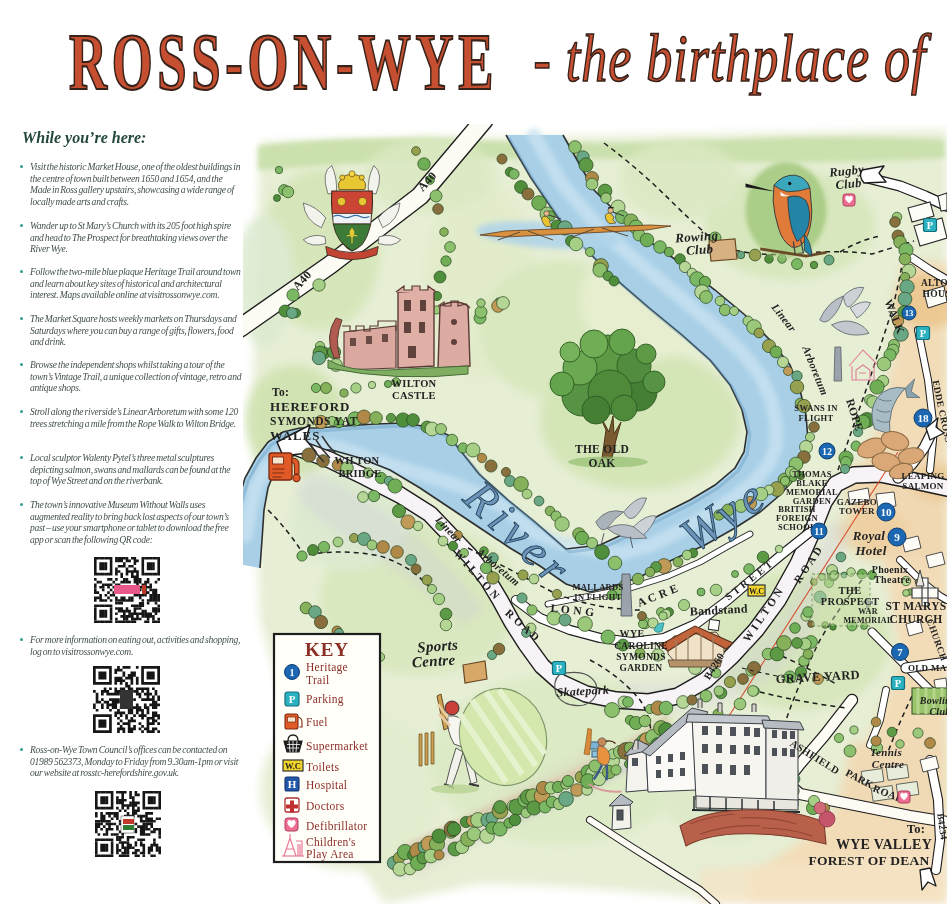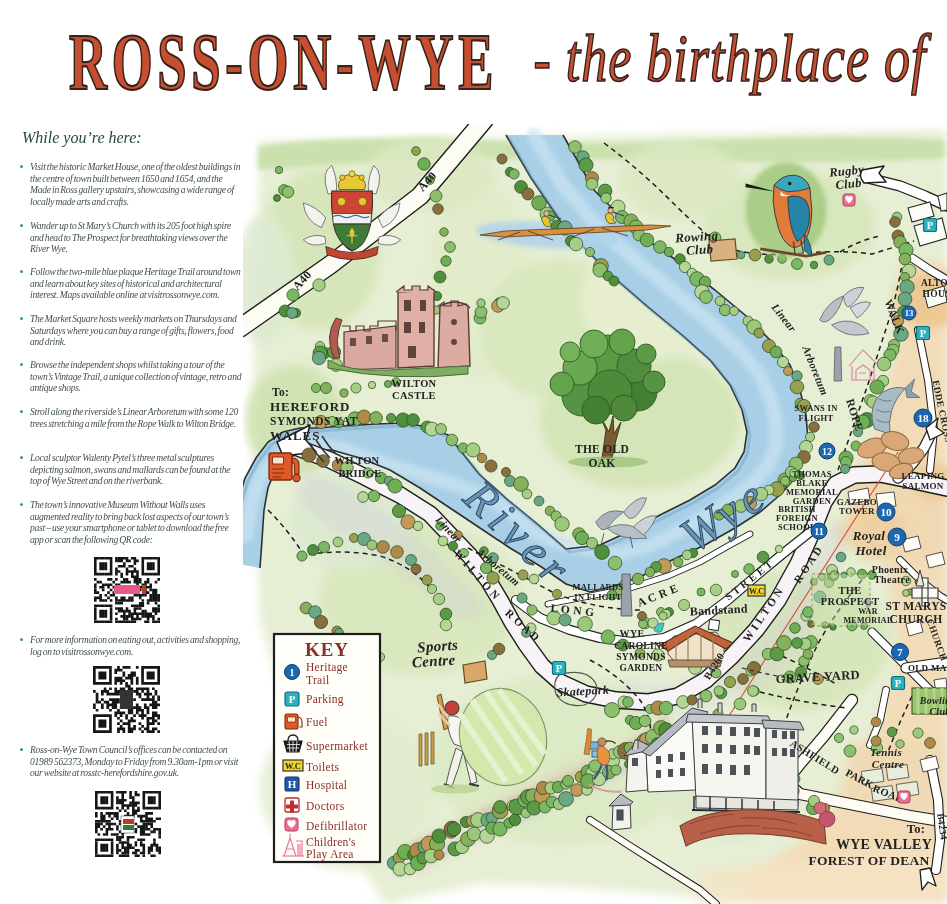--- a/index.html
+++ b/index.html
@@ -9,21 +9,21 @@
 .b{position:absolute;width:3.4px;height:3.4px;border-radius:50%;background:#2f9e8f;}
 
 </style></head><body>
 <div id="page">
 
 <div style="position:absolute;left:69px;top:16px;width:900px;height:84px;white-space:nowrap;">
 <span style="display:inline-block;transform:scale(0.94,1.44);transform-origin:0 0;font-family:'Liberation Serif',serif;font-size:56px;font-weight:bold;letter-spacing:5px;color:#c64e31;-webkit-text-stroke:1.5px #38231a;">ROSS-ON-WYE</span>
 <span style="display:inline-block;transform:scale(1,1.30);transform-origin:0 0;font-family:'Liberation Serif',serif;font-size:52px;font-style:italic;color:#c64e31;-webkit-text-stroke:1.3px #38231a;letter-spacing:1px;margin-left:4px;"> - the birthplace of</span>
 </div>
 
-<div style="position:absolute;left:22px;top:129px;font-size:16px;font-style:italic;font-weight:normal;color:#23473d;">While you’re here:</div>
+<div style="position:absolute;left:22px;top:129px;font-size:16px;font-style:italic;font-weight:bold;color:#23473d;">While you’re here:</div>
 
 <div class="b" style="left:20px;top:165px;"></div>
 <div class="side" style="left:30px;top:161px;width:225px;">
       <p>Visit the historic Market House, one of the oldest buildings in the centre of town built between 1650 and 1654, and the Made in Ross gallery upstairs, showcasing a wide range of locally made arts and crafts.</p>
     </div>
 
 <div class="b" style="left:20px;top:224px;"></div>
 <div class="side" style="left:30px;top:220px;width:225px;">
       <p>Wander up to St Mary’s Church with its 205 foot high spire and head to The Prospect for breathtaking views over the River Wye.</p>
     </div>

